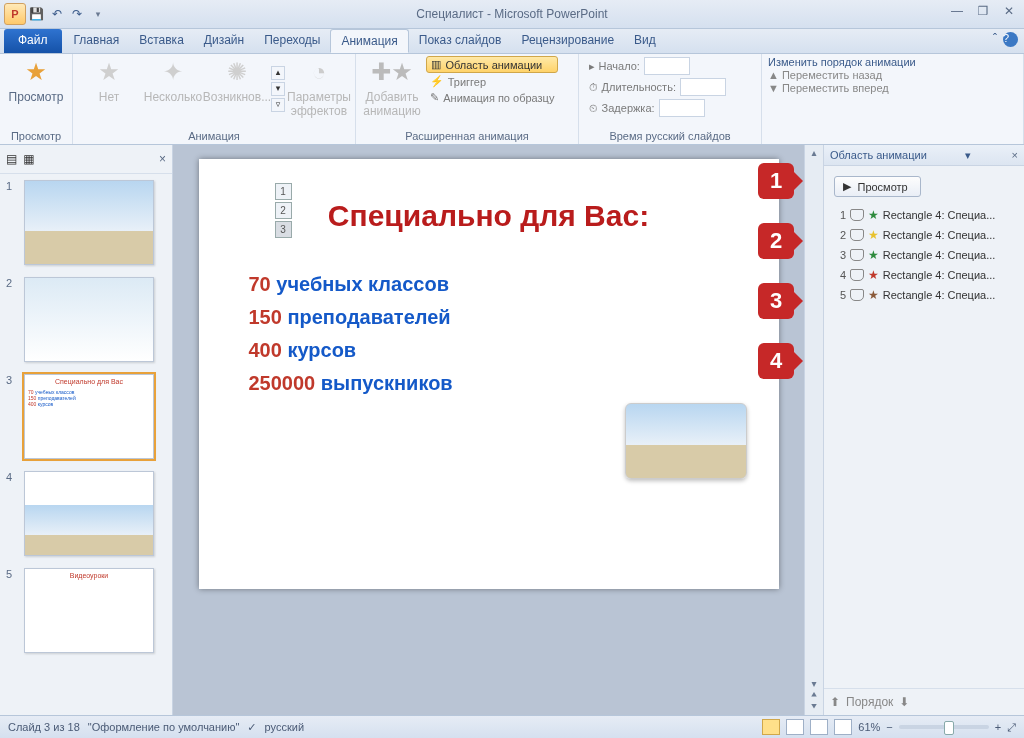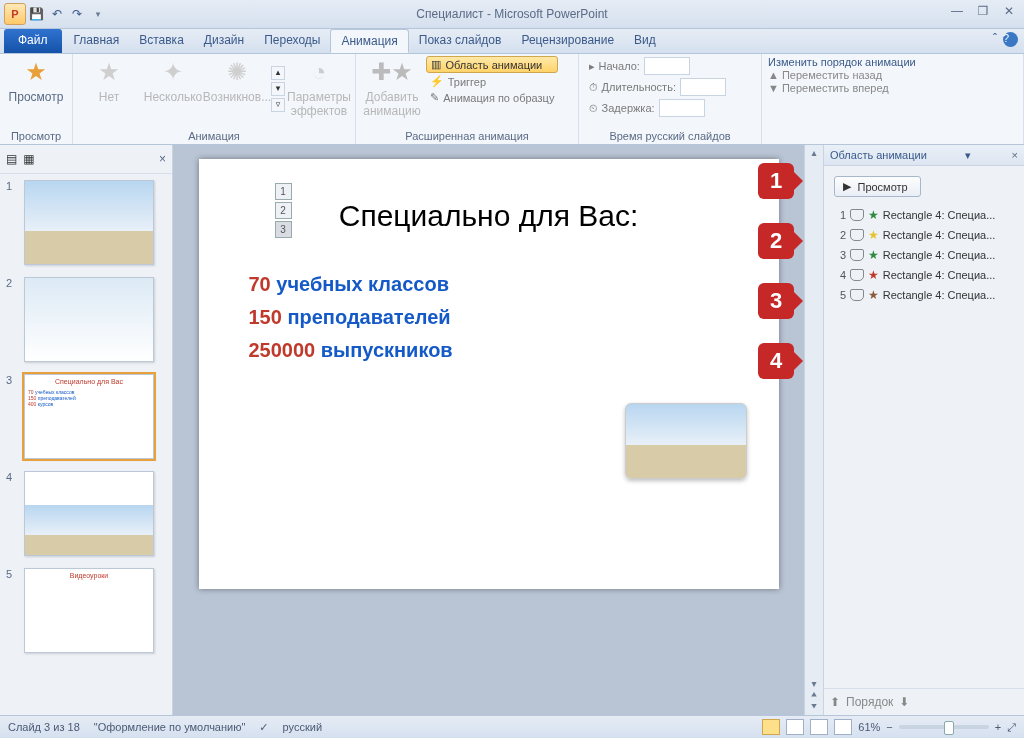--- a/index.html
+++ b/index.html
@@ -35,21 +35,21 @@
 .thumbs-close{margin-left:auto;color:#5a6b85}
 .thumblist{overflow:auto;padding:6px 0 6px 6px;flex:1}
 .thumb-item{display:flex;gap:6px;margin-bottom:12px}
 .thumb-num{width:12px;color:#5a6b85;font-size:11px}
 .thumb{width:130px;height:85px;background:#fff;border:1px solid #bcc7d7;box-shadow:1px 1px 2px rgba(0,0,0,.15);position:relative;overflow:hidden;font-size:6px;color:#777;padding:3px;box-sizing:border-box}
 .thumb.sel{outline:2px solid #e8a13a}
 .thumb .sky{position:absolute;inset:0;background:linear-gradient(#b8d6f0,#e8f0f8 60%,#d8cba8 60%)}
 .thumb .t-title{color:#c0392b;font-size:7px;text-align:center}
 .stage{flex:1;background:#b9c4d4;position:relative;display:flex;align-items:flex-start;justify-content:center;overflow:hidden}
 .slide{margin-top:14px;width:580px;height:430px;background:#fff;box-shadow:0 0 6px rgba(0,0,0,.4);position:relative;padding:40px 50px;box-sizing:border-box}
-.slide h1{color:#000000;font-size:30px;font-weight:normal;text-align:center;margin:0 0 40px}
+.slide h1{color:#b91c1c;font-size:30px;font-weight:bold;text-align:center;margin:0 0 40px}
 .slide .line{font-size:20px;font-weight:bold;color:#1459c8;margin:10px 0}
 .slide .line .num{color:#c0392b}
 .seqbox{position:absolute;left:76px;top:24px;display:flex;flex-direction:column;gap:2px}
 .seqbox span{width:15px;height:15px;border:1px solid #9aa;background:#eef2f7;font-size:10px;display:flex;align-items:center;justify-content:center;color:#555}
 .slide-img{position:absolute;right:32px;bottom:110px;width:120px;height:74px;border:1px solid #ccc;border-radius:6px;box-shadow:0 2px 4px rgba(0,0,0,.25);background:linear-gradient(#b8d6f0,#e8f0f8 55%,#d8cba8 55%)}
 .callouts{position:absolute;right:10px;top:18px;display:flex;flex-direction:column;gap:24px}
 .callout{width:36px;height:36px;background:#c62828;border-radius:6px;color:#fff;display:flex;align-items:center;justify-content:center;font-size:22px;font-weight:bold;position:relative}
 .callout::after{content:"";position:absolute;left:100%;top:50%;border:9px solid transparent;border-left-color:#c62828;transform:translateY(-50%)}
 .vscroll{width:18px;background:#e6ecf3;border-left:1px solid #c9d4e3;display:flex;flex-direction:column;align-items:center;justify-content:space-between;padding:2px 0}
 .vscroll span{color:#6a7a92;font-size:10px}
@@ -57,21 +57,21 @@
 .pane-hdr{height:20px;background:linear-gradient(#eaf0f8,#dce5f1);border-bottom:1px solid #c9d4e3;display:flex;align-items:center;padding:0 6px;color:#3a5a8a;font-size:11px}
 .pane-hdr .x{margin-left:auto;color:#5a6b85}
 .pane-body{padding:10px;font-size:11px}
 .play-btn{border:1px solid #a9b7cb;background:linear-gradient(#fdfdfd,#e9eef6);padding:3px 12px 3px 8px;border-radius:3px;display:inline-flex;align-items:center;gap:6px;cursor:default}
 .anim-list{margin-top:8px}
 .anim-row{display:flex;align-items:center;gap:4px;padding:3px 2px;white-space:nowrap;overflow:hidden}
 .anim-row .n{width:10px;text-align:right;color:#555}
 .mouse{width:12px;height:10px;border:1px solid #888;border-radius:2px 2px 5px 5px;position:relative}
 .starico{font-size:12px}
 .pane-foot{margin-top:auto;padding:6px;display:flex;align-items:center;gap:6px;border-top:1px solid #d6dfeb;color:#888}
-.status{height:22px;background:linear-gradient(#e6ecf5,#d5e0ef);border-top:1px solid #b6c6da;display:flex;align-items:center;font-size:11px;color:#4a5a75;padding:0 8px;gap:14px}
+.status{height:22px;background:linear-gradient(#e6ecf5,#d5e0ef);border-top:1px solid #b6c6da;display:flex;align-items:center;font-size:11px;color:#4a5a75;padding:0 8px;gap:8px}
 .status .right{margin-left:auto;display:flex;align-items:center;gap:6px}
 .viewbtn{width:16px;height:14px;border:1px solid #9fb0c7;background:#fff}
 .viewbtn.active{background:#ffe08a;border-color:#d0a74a}
 .zoom-slider{width:90px;height:4px;background:#c9d4e3;border-radius:2px;position:relative}
 .zoom-slider .knob{position:absolute;left:50%;top:-4px;width:8px;height:12px;background:#fff;border:1px solid #8aa;border-radius:2px}
 .arrow-dn::after{content:"▾";font-size:9px;margin-left:2px;color:#6a7a92}
 </style>
 </head>
 <body>
 
@@ -240,20 +240,21 @@
   <div class="stage">
     <div class="slide">
       <div class="seqbox">
         <span>1</span>
         <span>2</span>
         <span style="background:#d9dde3">3</span>
       </div>
       <h1>Специально для Вас:</h1>
       <div class="line"><span class="num">70</span><span> учебных классов</span></div>
       <div class="line"><span class="num">150</span><span> преподавателей</span></div>
+      <div class="line"><span class="num">400</span><span> курсов</span></div>
       <div class="line"><span class="num">250000</span><span> выпускников</span></div>
       <div class="slide-img"></div>
     </div>
     <div class="callouts">
       <div class="callout">1</div>
       <div class="callout">2</div>
       <div class="callout">3</div>
       <div class="callout">4</div>
     </div>
   </div>

